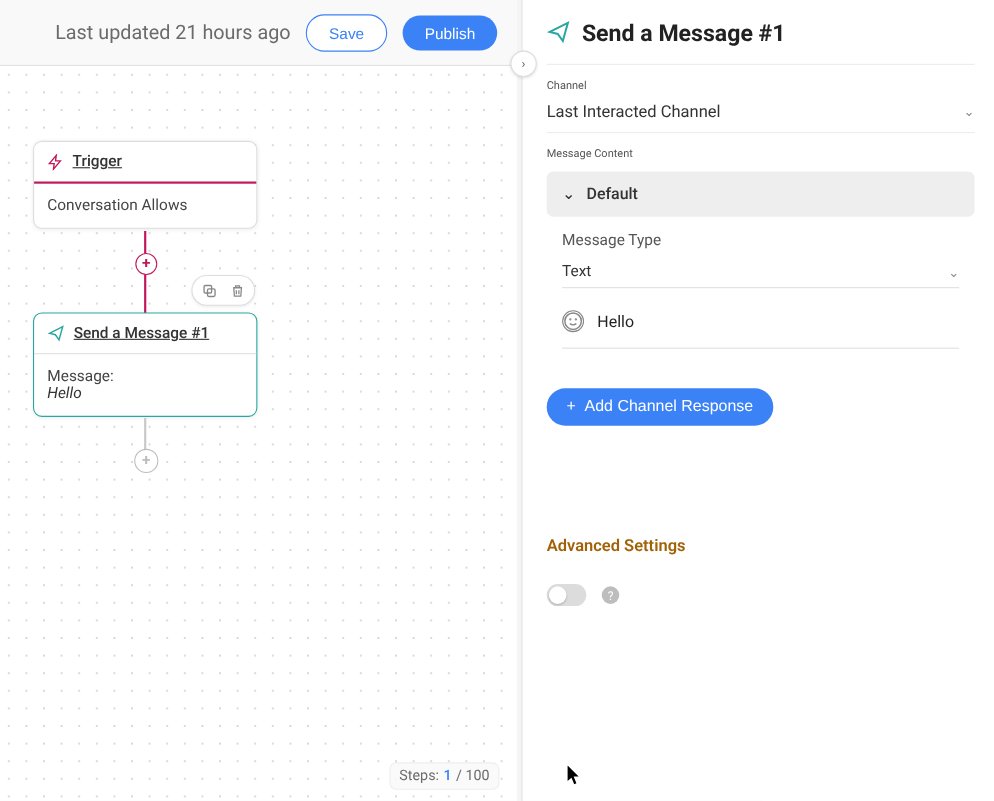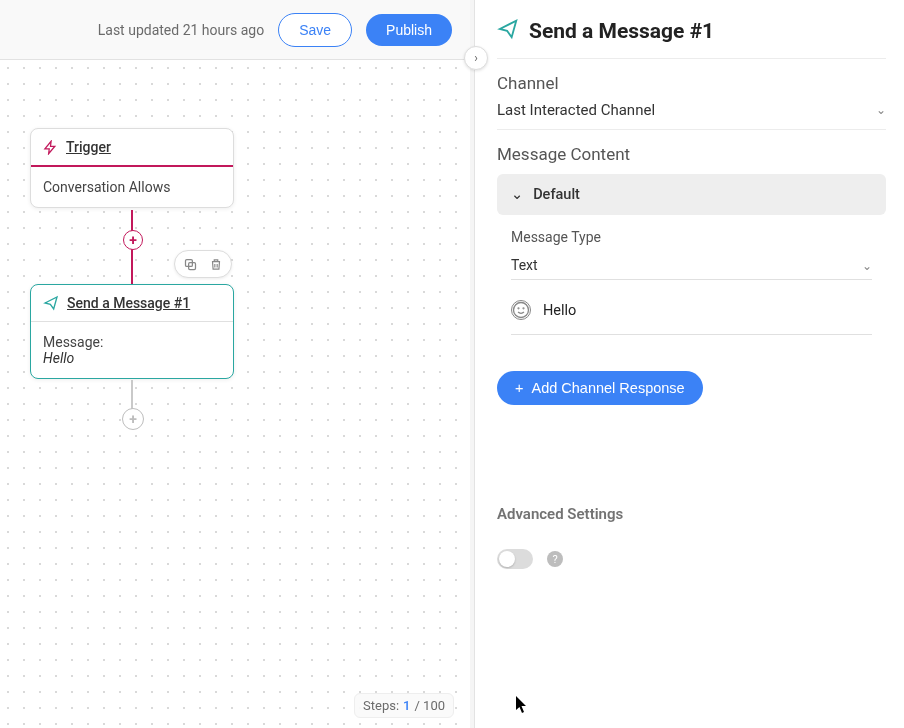--- a/index.html
+++ b/index.html
@@ -21,21 +21,21 @@
     width: 470px;
     display: flex;
     align-items: center;
     justify-content: flex-end;
     padding-right: 18px;
     gap: 14px;
     position: relative;
   }
   .last-updated {
     color: #6b6b6b;
-    font-size: 14px;
+    font-size: 18px;
   }
   .btn {
     border-radius: 20px;
     padding: 8px 20px;
     font-size: 14px;
     font-weight: 500;
     cursor: pointer;
     border: none;
     background: none;
   }
@@ -172,36 +172,36 @@
   }
   .panel-divider {
     position:absolute; top:0; left:474px; width:2px; height:728px; background:#e3e3e3;
   }
 
   .panel-header{display:flex;align-items:center;gap:10px;margin-bottom:14px;}
   .panel-title{font-size:21px;font-weight:700;color:#222;}
   .panel-desc{font-size:14px;color:#444;line-height:1.5;margin-bottom:16px;}
   .divider{height:1px;background:#ececec;margin:6px 0 14px;}
 
-  .field-label{font-size:17px;color:#555;margin-bottom:4px;}
+  .field-label{font-size:10px;color:#555;margin-bottom:4px;}
   .field-value{font-size:15px;color:#333;display:flex;justify-content:space-between;align-items:center;padding:4px 0;}
   .chev{color:#888;font-size:12px;}
 
   .section{background:#eeeeee;border-radius:6px;padding:12px 14px;display:flex;align-items:center;gap:10px;font-size:14.5px;font-weight:500;color:#333;margin-bottom:14px;}
 
   .message-type-label{font-size:14px;color:#555;margin-left:14px;margin-bottom:6px;}
   .message-type-select{font-size:14px;color:#333;display:flex;justify-content:space-between;align-items:flex-end;margin:0 14px;border-bottom:1px solid #e0e0e0;padding:6px 0;}
 
   .message-input-row{display:flex;align-items:center;gap:12px;margin:20px 14px;border-bottom:1px solid #e0e0e0;padding-bottom:14px;}
   .emoji-icon{width:20px;height:20px;border:1.5px solid #888;border-radius:50%;position:relative;}
   .message-text{font-size:14.5px;color:#222;}
 
   .add-response-btn{background:#3b82f6;color:#fff;border:none;border-radius:20px;padding:9px 18px;font-size:14.5px;font-weight:500;cursor:pointer;display:inline-flex;align-items:center;gap:8px;margin-top:16px;}
 
-  .advanced-title{font-size:15px;font-weight:600;color:#737373;margin-top:100px;margin-bottom:26px;}
+  .advanced-title{font-size:15px;font-weight:600;color:#a16207;margin-top:100px;margin-bottom:26px;}
   .toggle-row{display:flex;align-items:center;gap:14px;}
   .toggle{width:36px;height:20px;background:#dcdcdc;border-radius:10px;position:relative;}
   .toggle::after{content:"";position:absolute;width:16px;height:16px;left:2px;top:2px;background:#fff;border-radius:50%;box-shadow:0 1px 2px rgba(0,0,0,0.2);}
   .toggle-label{font-size:14.5px;color:#333;}
   .help-circle{width:16px;height:16px;border-radius:50%;background:#bdbdbd;color:#fff;font-size:11px;display:inline-flex;align-items:center;justify-content:center;}
 
   
   .icon-lightning svg, .icon-send svg { display:block; }
 
   .cursor-arrow{position:absolute;bottom:10px;left:515px;font-size:16px;color:#000;pointer-events:none;}

